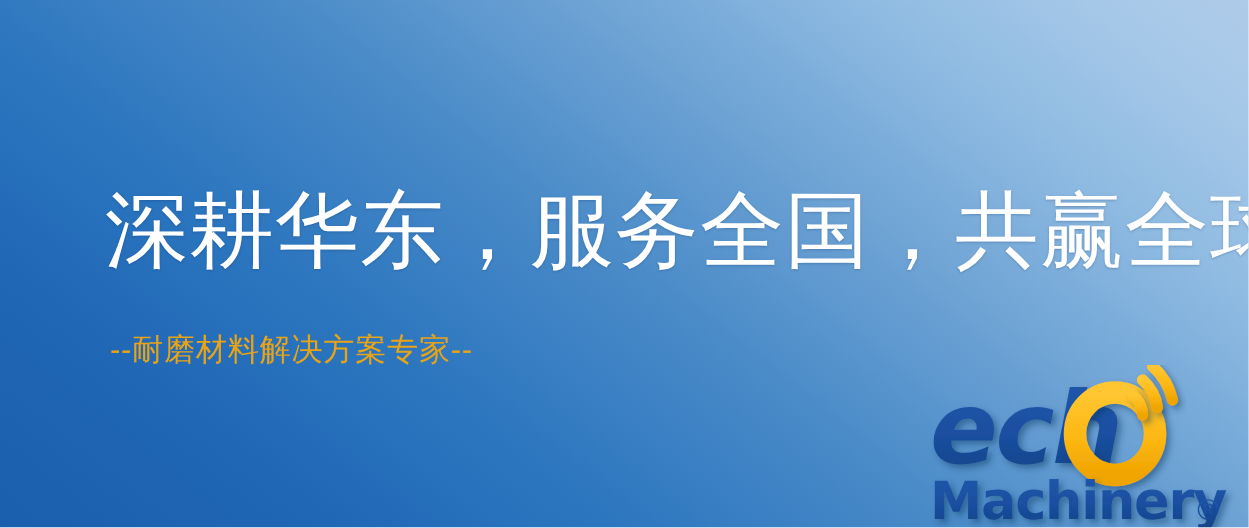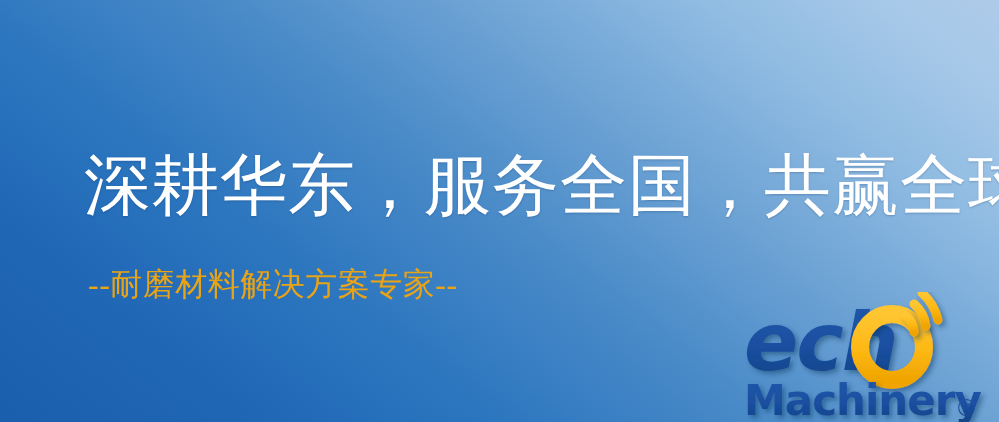--- a/index.html
+++ b/index.html
@@ -41,22 +41,22 @@
     color: #ffffff;
     white-space: nowrap;
     text-shadow: 0 1px 2px rgba(10, 45, 90, 0.25);
   }
 
   
   .subtitle {
     position: absolute;
     left: 88px;
     top: 268px;
-    font-family: Liberation Serif, serif;
-    font-size: 32px;
+    font-family: Liberation Sans, sans-serif;
+    font-size: 25px;
     line-height: 1;
     letter-spacing: 0.5px;
     color: #e8a317;
     white-space: nowrap;
   }
 
   
   .logo {
     position: absolute;
     left: 742px;

